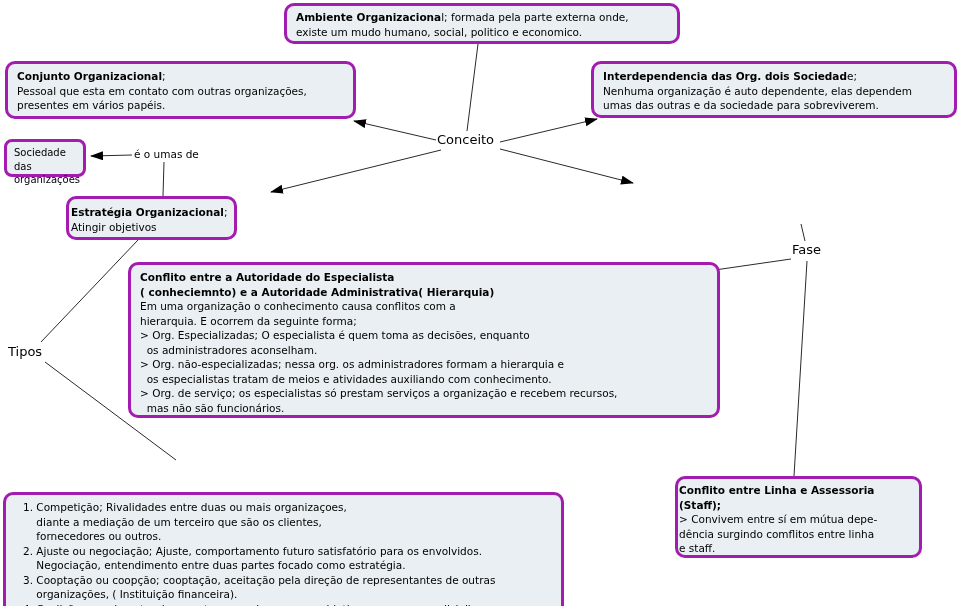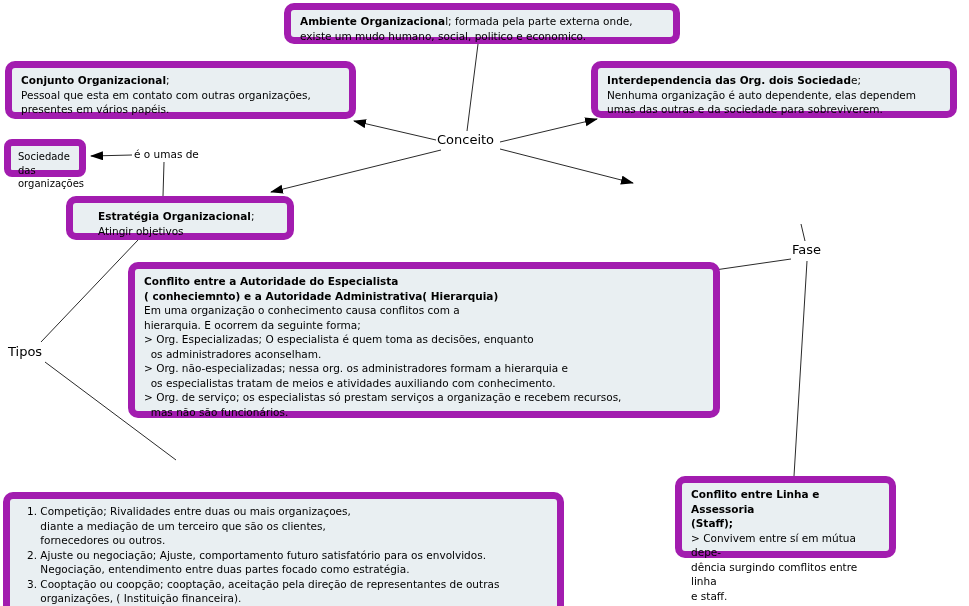--- a/index.html
+++ b/index.html
@@ -9,21 +9,21 @@
     background:#ffffff;
     font-family:"DejaVu Sans",sans-serif;
     color:#000;
     overflow:hidden;
   }
   #wires{position:absolute;left:0;top:0;width:969px;height:606px;}
   .node{
     position:absolute;
     box-sizing:border-box;
     background:#e9eff2;
-    border:7px solid #a21caf;
+    border:3px solid #a21caf;
     border-radius:10px;
     padding:5px 9px;
     font-size:10.5px;
     line-height:14.5px;
   }
   .node .b{font-weight:700;white-space:pre-wrap;}
   .node .r{white-space:pre-wrap;}
   .label{
     position:absolute;
     font-size:13px;
@@ -67,21 +67,21 @@
 Pessoal que esta em contato com outras organizações,
 presentes em vários papéis.</span></div>
 
   <div class="node" style="left:591px;top:61px;width:366px;height:57px;padding:5px 9px;"><span class="b">Interdependencia das Org. dois Sociedad</span><span class="r">e;
 Nenhuma organização é auto dependente, elas dependem
 umas das outras e da sociedade para sobreviverem.</span></div>
 
   <div class="node" style="left:4px;top:139px;width:82px;height:38px;padding:4px 7px;font-size:10px;line-height:13.5px;border-radius:8px;"><span class="r">Sociedade das
 organizações</span></div>
 
-  <div class="node" style="left:66px;top:196px;width:228px;height:44px;padding:6px 25px;"><span class="b">Estratégia Organizacional</span><span class="r">;
+  <div class="node" style="left:66px;top:196px;width:171px;height:44px;padding:6px 2px;"><span class="b">Estratégia Organizacional</span><span class="r">;
 Atingir objetivos</span></div>
 
 
   <div class="node" style="left:128px;top:262px;width:592px;height:156px;padding:5px 9px;"><span class="b">Conflito entre a Autoridade do Especialista
 ( conheciemnto) e a Autoridade Administrativa( Hierarquia)</span><span class="r">
 Em uma organização o conhecimento causa conflitos com a
 hierarquia. E ocorrem da seguinte forma;
 &gt; Org. Especializadas; O especialista é quem toma as decisões, enquanto
   os administradores aconselham.
 &gt; Org. não-especializadas; nessa org. os administradores formam a hierarquia e
@@ -92,21 +92,21 @@
   <div class="node" style="left:3px;top:461px;width:561px;height:142px;padding:5px 17px;margin-top:31px;"><span class="r">1. Competição; Rivalidades entre duas ou mais organizaçoes,
     diante a mediação de um terceiro que são os clientes,
     fornecedores ou outros.
 2. Ajuste ou negociação; Ajuste, comportamento futuro satisfatório para os envolvidos.
     Negociação, entendimento entre duas partes focado como estratégia.
 3. Cooptação ou coopção; cooptação, aceitação pela direção de representantes de outras
     organizações, ( Instituição financeira).
 4. Coalizão; acordo entre duas partes para chegar a um objetivo comum, e condicioiknar
     o ambiente.</span></div>
 
-  <div class="node" style="left:675px;top:476px;width:221px;height:82px;padding:4px 9px;"><span class="b">Conflito entre Linha e Assessoria
+  <div class="node" style="left:675px;top:476px;width:247px;height:82px;padding:4px 1px;"><span class="b">Conflito entre Linha e Assessoria
 (Staff);</span><span class="r">
 &gt; Convivem entre sí em mútua depe-
 dência surgindo comflitos entre linha
 e staff.</span></div>
 
   <div class="label" style="left:437px;top:132px;">Conceito</div>
 
   <div class="label" style="left:792px;top:242px;">Fase</div>
 
   <div class="label" style="left:8px;top:344px;">Tipos</div>

